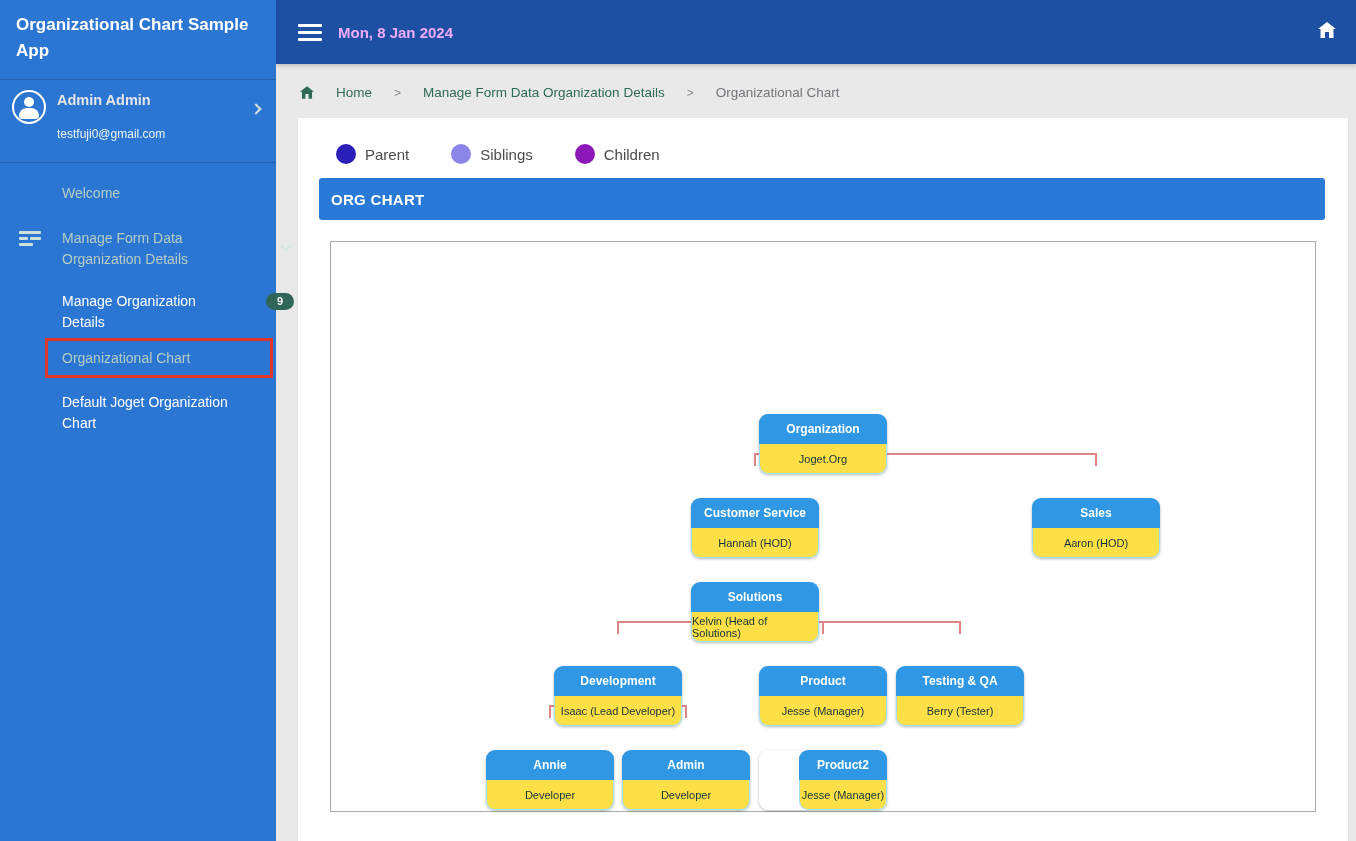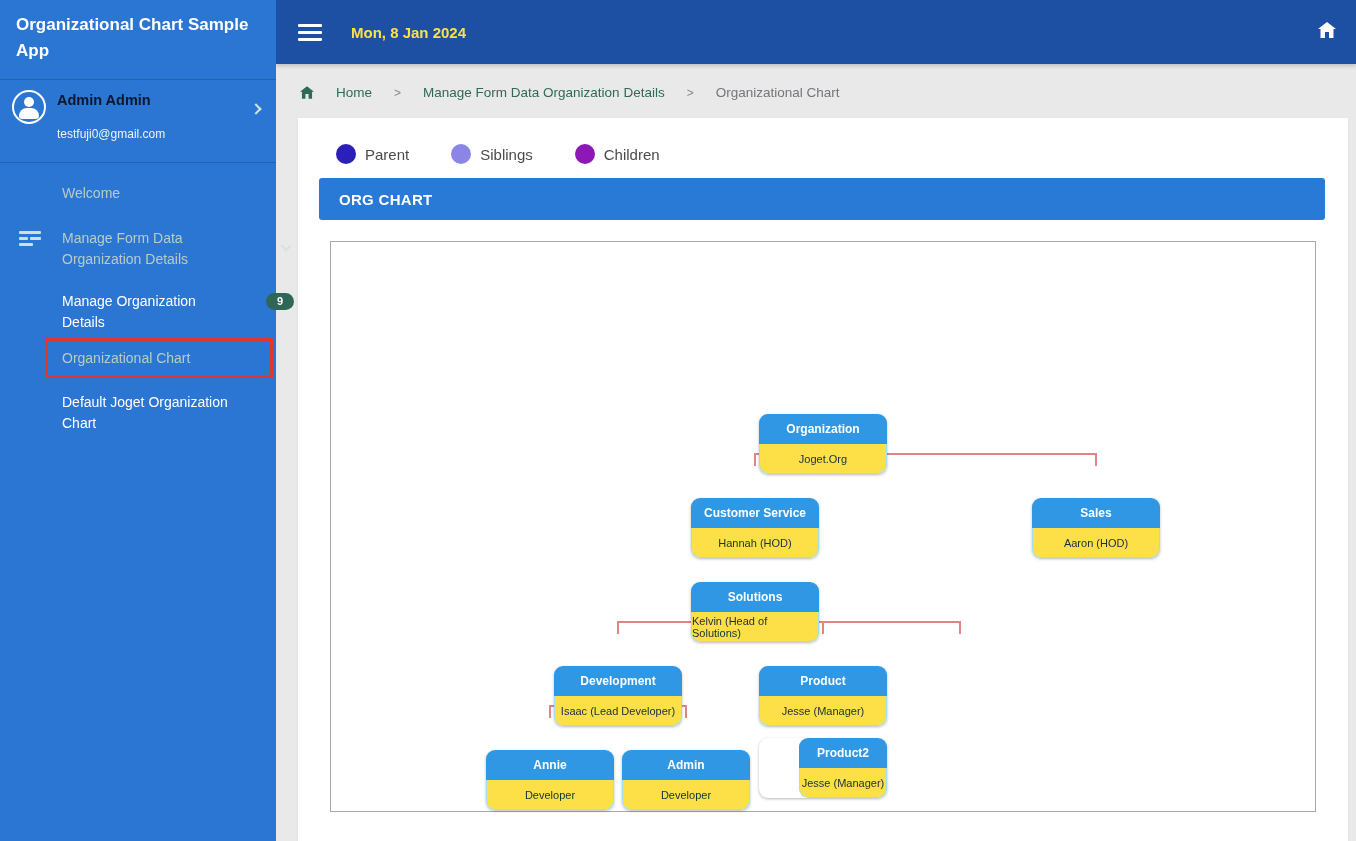--- a/index.html
+++ b/index.html
@@ -7,21 +7,21 @@
   body { font-family:"Liberation Sans", sans-serif; background:#e9e9ea; overflow:hidden; }
   #page { position:relative; width:1356px; height:841px; background:#e9e9ea; }
 
   
   #sidebar { position:absolute; left:0; top:0; width:276px; height:841px; background:#2b76d3; z-index:5; }
   .sb-title { padding:12px 16px 14px 16px; color:#fff; font-size:17px; font-weight:bold; line-height:1.55; border-bottom:1px solid rgba(0,0,0,0.18); }
   .sb-user { position:absolute; left:0; top:63px; width:276px; height:100px; border-bottom:1px solid rgba(0,0,0,0.18); cursor:pointer; }
   .avatar { position:absolute; left:12px; top:27px; width:34px; height:34px; border:2px solid #fff; border-radius:50%; }
   .avatar .head { position:absolute; left:10px; top:5px; width:10px; height:10px; background:#fff; border-radius:50%; }
   .avatar .shoulders { position:absolute; left:5px; top:16px; width:20px; height:11px; background:#fff; border-radius:10px 10px 4px 4px; }
-  .sb-user-name { position:absolute; left:57px; top:29px; color:#0f172a; font-size:14.5px; font-weight:bold; }
+  .sb-user-name { position:absolute; left:57px; top:29px; color:#e5e5e5; font-size:14.5px; font-weight:bold; }
   .sb-user-email { position:absolute; left:57px; top:64px; color:#eef4f1; font-size:12px; }
   .chev { display:inline-block; width:8px; height:8px; border-right:2px solid #d5e3dc; border-bottom:2px solid #d5e3dc; }
   .chev-right { transform:rotate(-45deg); }
   .chev-down { transform:rotate(45deg); }
   .sb-user .chev { position:absolute; right:16px; top:42px; }
 
   .mi { position:absolute; left:0; width:308px; cursor:pointer; font-size:14px; line-height:1.5; }
   .mi-label { display:block; margin-left:62px; width:175px; }
   .pale { color:#b7cdc3; }
   .white { color:#ffffff; }
@@ -38,55 +38,55 @@
   .mi-mod .mi-label { width:160px; }
   .badge { position:absolute; right:14px; top:2px; min-width:28px; height:17px; background:#2f6657; color:#fff; font-size:11px; font-weight:bold; border-radius:9px; display:flex; align-items:center; justify-content:center; padding:0 8px; }
   .mi-oc { top:338px; left:45px; width:228px; height:40px; border:3px solid #e0372b; display:flex; align-items:center; }
   .mi-oc .mi-label { margin-left:14px; width:190px; }
   .mi-djoc { top:392px; }
 
   
   #topbar { position:absolute; left:276px; top:0; width:1080px; height:64px; background:#1d4fa3; box-shadow:0 2px 4px rgba(0,0,0,0.18); z-index:4; }
   .hamburger { position:absolute; left:22px; top:24px; width:24px; height:17px; cursor:pointer; }
   .hamburger i { display:block; height:3px; background:#fff; border-radius:1px; margin-bottom:4px; }
-  .tb-date { position:absolute; left:75px; top:24px; color:#fde047; font-size:15px; font-weight:bold; }
+  .tb-date { position:absolute; left:62px; top:24px; color:#f0abfc; font-size:15px; font-weight:bold; }
   .tb-home { position:absolute; right:20px; top:22px; width:18px; height:16px; cursor:pointer; }
 
   
   #breadcrumb { position:absolute; left:300px; top:85px; display:flex; align-items:center; gap:22px; font-size:13.5px; }
   #breadcrumb .bc-link { color:#2e6a55; text-decoration:none; cursor:pointer; }
   #breadcrumb .bc-sep { color:#8a8a8a; font-size:12px; }
   #breadcrumb .bc-current { color:#75757a; }
   .home-glyph { width:14px; height:13px; }
 
   
   #panel { position:absolute; left:298px; top:118px; width:1050px; height:723px; background:#ffffff; box-shadow:0 1px 2px rgba(0,0,0,0.08); }
   #legend { position:absolute; left:38px; top:26px; display:flex; gap:42px; }
   .legend-item { display:flex; align-items:center; gap:9px; font-size:15px; color:#4a4a50; }
   .dot { width:20px; height:20px; border-radius:50%; }
   .dot-parent { background:#2a1fb8; }
   .dot-siblings { background:#8c85e8; }
   .dot-children { background:#8d18b8; }
-  #panel-header { position:absolute; left:21px; top:60px; width:1006px; height:42px; background:#2979d6; border-radius:3px; display:flex; align-items:center; color:#fff; font-weight:bold; font-size:15px; letter-spacing:0.3px; padding-left:20px; }
+  #panel-header { position:absolute; left:21px; top:60px; width:1006px; height:42px; background:#2979d6; border-radius:3px; display:flex; align-items:center; color:#fff; font-weight:bold; font-size:15px; letter-spacing:0.3px; padding-left:12px; }
 
   
   #chartbox { position:absolute; left:32px; top:123px; width:986px; height:571px; background:#fff; border:1px solid #a9a9a9; }
   .node { position:absolute; width:128px; height:60px; border-radius:9px; box-shadow:0 1px 3px rgba(0,0,0,0.28); cursor:pointer; z-index:2;margin-top:32px; }
   .node-head { height:30px; background:#2f97e3; color:#fff; font-weight:bold; font-size:12px; display:flex; align-items:center; justify-content:center; border-radius:9px 9px 0 0; }
   .node-body { height:30px; background:#fde047; color:#14313b; font-size:11px; display:flex; align-items:center; justify-content:center; border:1px solid #9fdff0; border-top:none; border-radius:0 0 9px 9px; }
   .n-org      { left:428px; top:140px; }
   .n-cs       { left:360px; top:224px; }
   .n-sales    { left:701px; top:224px; }
   .n-sol      { left:360px; top:308px; }
   .n-dev      { left:223px; top:392px; }
   .n-prod     { left:428px; top:392px; }
   .n-qa       { left:565px; top:392px; }
   .n-annie    { left:155px; top:476px; }
   .n-ming     { left:291px; top:476px; }
-  .n-prod2    { left:428px; top:464px;padding-left:40px; }
+  .n-prod2    { left:428px; top:476px;padding-left:40px; }
   .conn { position:absolute; background:#e08585; z-index:1; }
   .c1  { left:491px; top:200px; width:2px; height:12px; }
   .c2  { left:423px; top:211px; width:343px; height:2px; }
   .c3  { left:423px; top:211px; width:2px; height:13px; }
   .c4  { left:764px; top:211px; width:2px; height:13px; }
   .c5  { left:423px; top:284px; width:2px; height:24px; }
   .c6  { left:423px; top:368px; width:2px; height:12px; }
   .c7  { left:286px; top:379px; width:344px; height:2px; }
   .c8  { left:286px; top:379px; width:2px; height:13px; }
   .c9  { left:491px; top:379px; width:2px; height:13px; }
@@ -225,20 +225,24 @@
         <div class="node-body">Kelvin (Head of Solutions)</div>
       </div>
       <div class="node n-dev">
         <div class="node-head">Development</div>
         <div class="node-body">Isaac (Lead Developer)</div>
       </div>
       <div class="node n-prod">
         <div class="node-head">Product</div>
         <div class="node-body">Jesse (Manager)</div>
       </div>
+      <div class="node n-qa">
+        <div class="node-head">Testing &amp; QA</div>
+        <div class="node-body">Berry (Tester)</div>
+      </div>
       <div class="node n-annie">
         <div class="node-head">Annie</div>
         <div class="node-body">Developer</div>
       </div>
       <div class="node n-ming">
         <div class="node-head">Admin</div>
         <div class="node-body">Developer</div>
       </div>
       <div class="node n-prod2">
         <div class="node-head">Product2</div>

